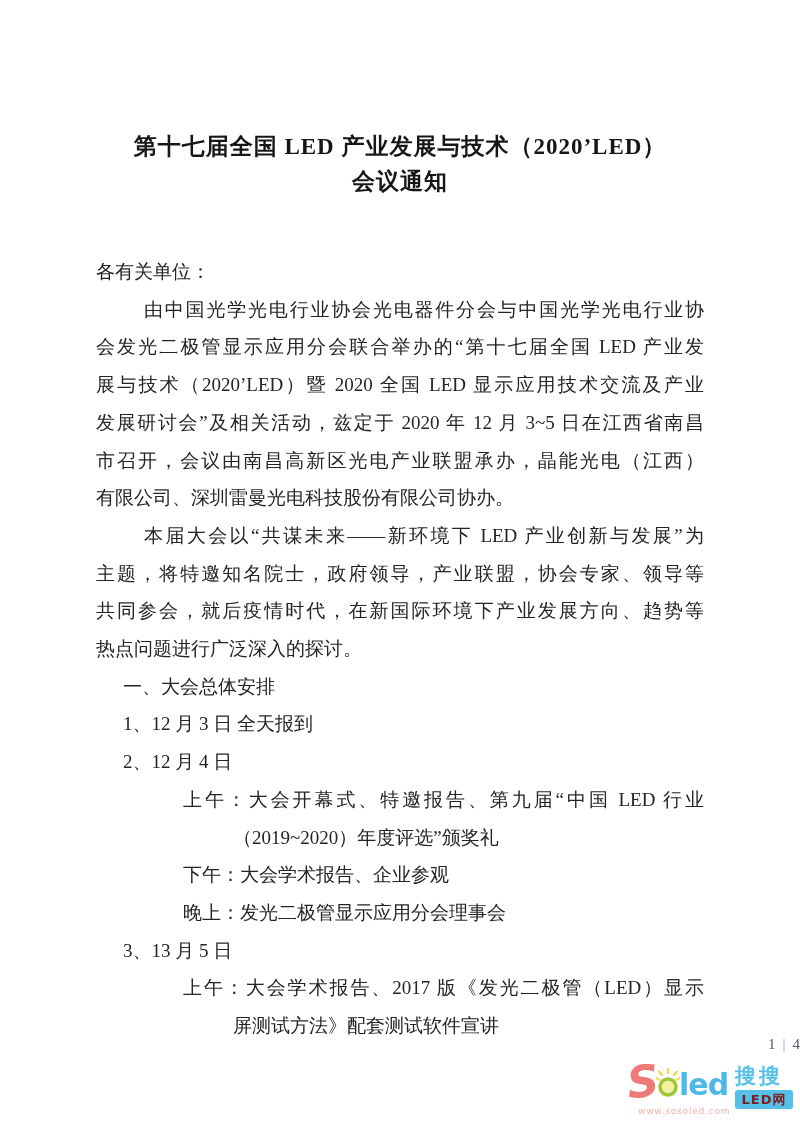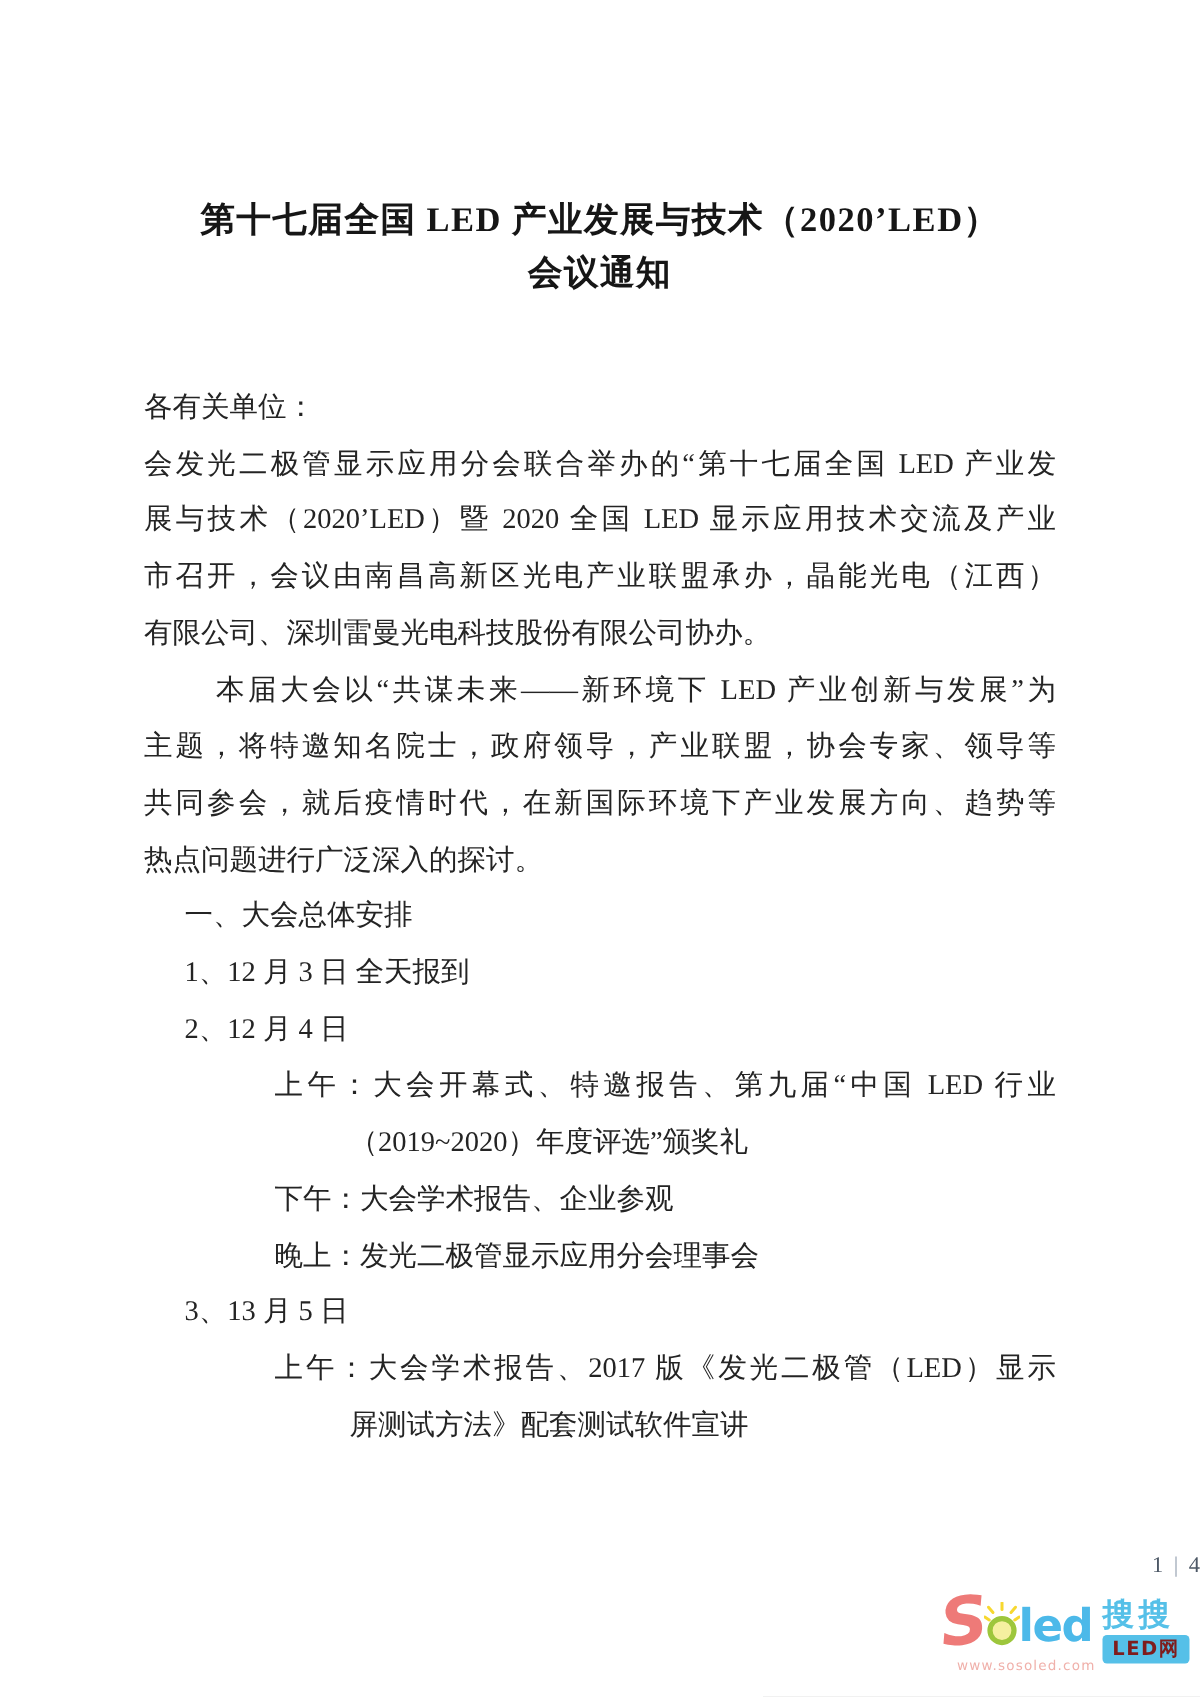--- a/index.html
+++ b/index.html
@@ -103,22 +103,24 @@
 
 <div class="page">
 
   <div class="title">
     <div>第十七届全国 LED 产业发展与技术（2020’LED）</div>
     <div>会议通知</div>
   </div>
 
   <div class="body-text">
     <div class="bl">各有关单位：</div>
+    <div class="bl just ind-para">由中国光学光电行业协会光电器件分会与中国光学光电行业协</div>
     <div class="bl just">会发光二极管显示应用分会联合举办的“第十七届全国 LED 产业发</div>
     <div class="bl just">展与技术（2020’LED）暨 2020 全国 LED 显示应用技术交流及产业</div>
+    <div class="bl just">发展研讨会”及相关活动，兹定于 2020 年 12 月 3~5 日在江西省南昌</div>
     <div class="bl just">市召开，会议由南昌高新区光电产业联盟承办，晶能光电（江西）</div>
     <div class="bl">有限公司、深圳雷曼光电科技股份有限公司协办。</div>
     <div class="bl just ind-para">本届大会以“共谋未来——新环境下 LED 产业创新与发展”为</div>
     <div class="bl just">主题，将特邀知名院士，政府领导，产业联盟，协会专家、领导等</div>
     <div class="bl just">共同参会，就后疫情时代，在新国际环境下产业发展方向、趋势等</div>
     <div class="bl">热点问题进行广泛深入的探讨。</div>
     <div class="bl ind-list">一、大会总体安排</div>
     <div class="bl ind-list">1、12 月 3 日 全天报到</div>
     <div class="bl ind-list">2、12 月 4 日</div>
     <div class="bl just ind-time">上午：大会开幕式、特邀报告、第九届“中国 LED 行业</div>

